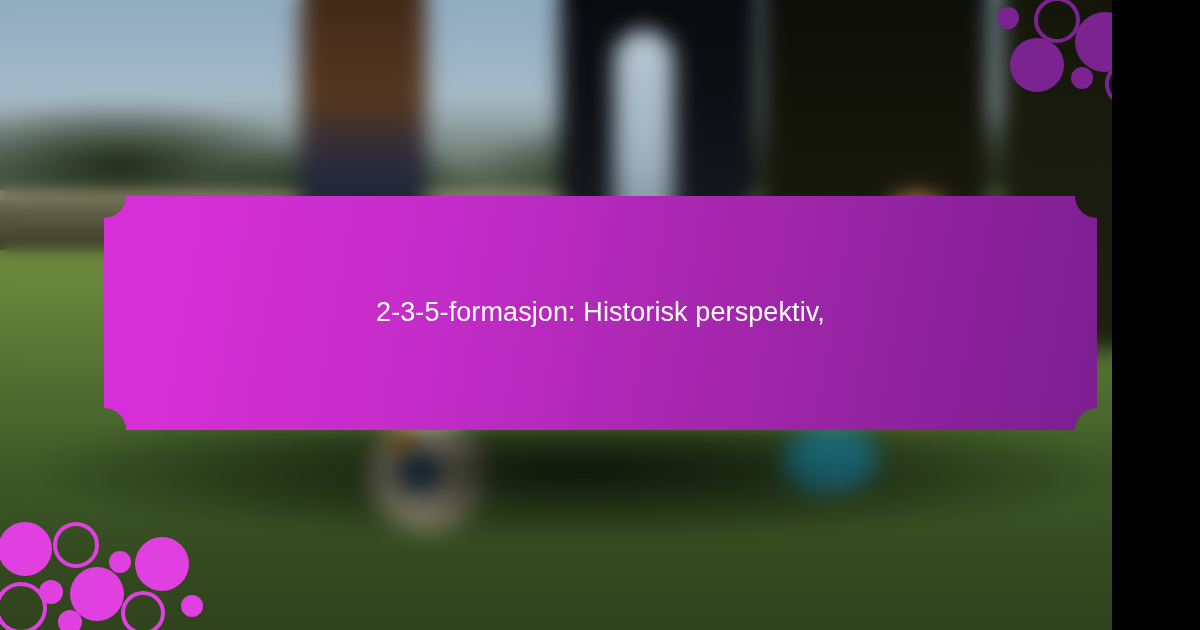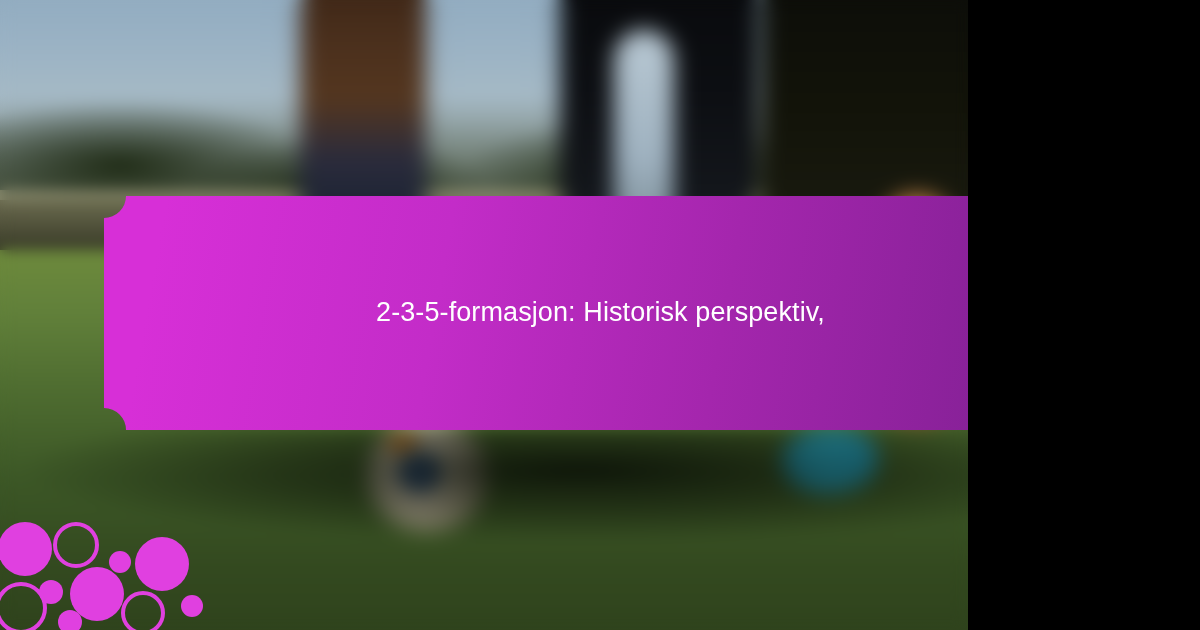--- a/index.html
+++ b/index.html
@@ -3,21 +3,21 @@
 <meta charset="utf-8">
 <title>Article Banner</title>
 <style>
   html, body {
     margin: 0;
     padding: 0;
     background: #000;
   }
   #stage {
     position: relative;
-    width: 968px;
+    width: 1112px;
     height: 630px;
     overflow: hidden;
     font-family: "Liberation Sans", sans-serif;
   }
 
   
   .photo {
     position: absolute;
     inset: 0;
     overflow: hidden;

